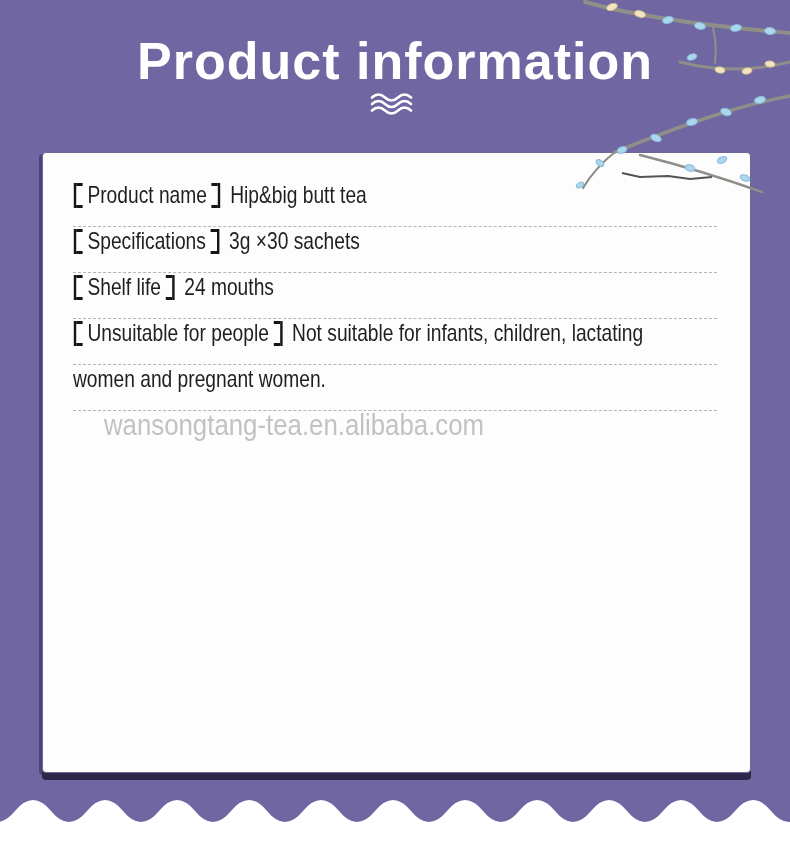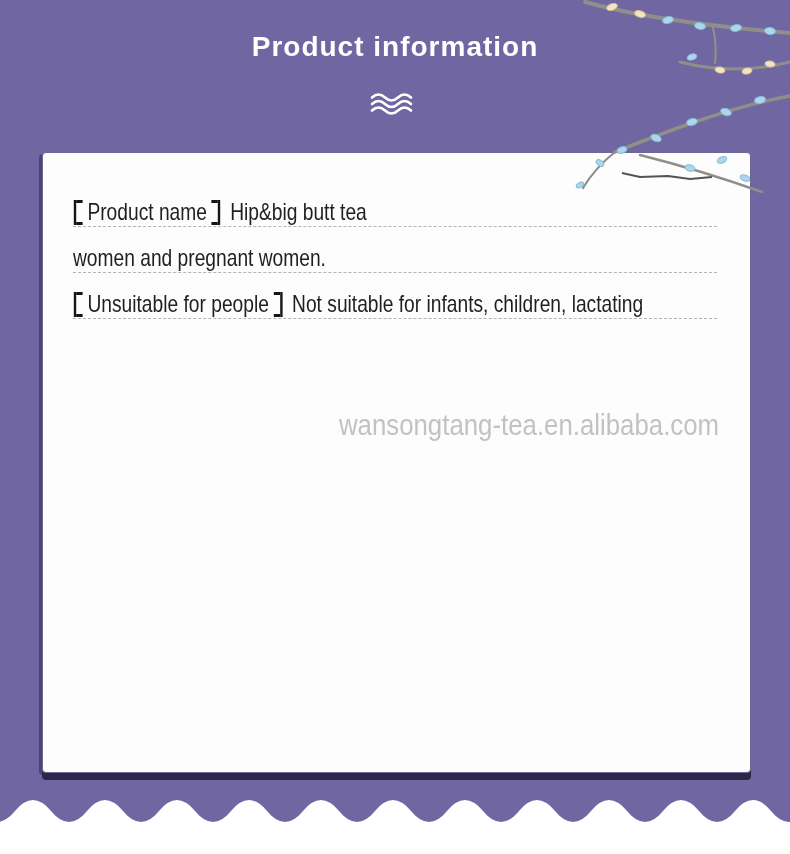--- a/index.html
+++ b/index.html
@@ -5,44 +5,44 @@
   html,body{margin:0;padding:0;}
   body{background:#ffffff;font-family:"Liberation Sans", sans-serif;}
   #stage{position:relative;width:790px;height:854px;overflow:hidden;background:#ffffff;}
 
   
   .purple-bg{position:absolute;left:0;top:0;width:790px;height:800px;background:#6f66a2;}
   .wave-edge{position:absolute;left:0;top:799px;width:790px;height:26px;display:block;}
 
   
   .page-title{position:absolute;left:0;top:31px;width:100%;text-align:center;
-    font-size:28px;font-weight:bold;letter-spacing:1px;color:#ffffff;z-index:2;}
+    font-size:52px;font-weight:bold;letter-spacing:1px;color:#ffffff;z-index:2;}
   .squiggle{position:absolute;left:368px;top:93px;z-index:2;}
 
   
   .card{position:absolute;left:42px;top:152px;width:709px;height:621px;
     background:#fdfdfd;border:1px solid #6d6795;border-radius:4px;box-sizing:border-box;
     box-shadow:-3px 2px 0 rgba(46,41,82,0.55), 0 7px 0 #2b2748;z-index:1;}
   .rows{position:absolute;left:30px;right:33px;top:28px;z-index:1;}
-  .row{height:46px;box-sizing:border-box;display:flex;align-items:flex-end;
+  .row{height:46px;box-sizing:border-box;display:flex;align-items:flex-start;
     border-bottom:1px dashed #b4b4b4;overflow:visible;}
   .rt{display:inline-block;white-space:nowrap;transform:scaleX(0.8);transform-origin:0 50%;
     font-size:24px;color:#1f1f1f;font-weight:500;}
 
   
   .bk{display:inline-block;width:8px;height:25px;position:relative;vertical-align:-5px;}
   .bk-l{margin:0 6px 0 1px;border-left:3px solid #151515;}
   .bk-l::before{content:"";position:absolute;top:0;left:0;width:8px;height:3px;background:#151515;}
   .bk-l::after{content:"";position:absolute;bottom:0;left:0;width:8px;height:3px;background:#151515;}
   .bk-r{margin:0 12px 0 6px;border-right:3px solid #151515;}
   .bk-r::before{content:"";position:absolute;top:0;right:0;width:8px;height:3px;background:#151515;}
   .bk-r::after{content:"";position:absolute;bottom:0;right:0;width:8px;height:3px;background:#151515;}
 
   
-  .watermark{position:absolute;left:30px;right:0;top:255px;text-align:right;z-index:0;}
+  .watermark{position:absolute;left:30px;right:0;top:255px;text-align:left;z-index:0;}
   .watermark span{display:inline-block;transform:scaleX(0.86);transform-origin:50% 50%;
     font-size:30px;color:#c2c2c2;white-space:nowrap;}
 
   
   .branch{position:absolute;right:0;top:0;z-index:3;}
 </style>
 </head>
 <body>
 
 <div id="stage">
@@ -63,24 +63,30 @@
     </g>
   </svg>
 
   <div class="card">
     <div class="watermark"><span>wansongtang-tea.en.alibaba.com</span></div>
     <div class="rows">
       <div class="row">
           <span class="rt"><span class="bk bk-l"></span>Product name<span class="bk bk-r"></span>Hip&amp;big butt tea</span>
         </div>
       <div class="row">
-          <span class="rt">women and pregnant women.</span>
+          <span class="rt"><span class="bk bk-l"></span>Specifications<span class="bk bk-r"></span>3g ×30 sachets</span>
+        </div>
+      <div class="row">
+          <span class="rt"><span class="bk bk-l"></span>Shelf life<span class="bk bk-r"></span>24 mouths</span>
         </div>
       <div class="row">
           <span class="rt"><span class="bk bk-l"></span>Unsuitable for people<span class="bk bk-r"></span>Not suitable for infants, children, lactating</span>
+        </div>
+      <div class="row">
+          <span class="rt">women and pregnant women.</span>
         </div>
     </div>
   </div>
 
   <svg class="branch" width="235" height="235" viewBox="0 0 235 235">
     <g fill="none" stroke="#8f8e88" stroke-linecap="round">
       <path d="M30,2 C80,16 150,26 235,33" stroke-width="4"></path>
       <path d="M158,28 q4,16 2,35" stroke-width="2.2"></path>
       <path d="M235,62 Q180,76 125,62" stroke-width="3"></path>
       <path d="M235,96 C180,106 120,128 60,152" stroke-width="3.5"></path>

